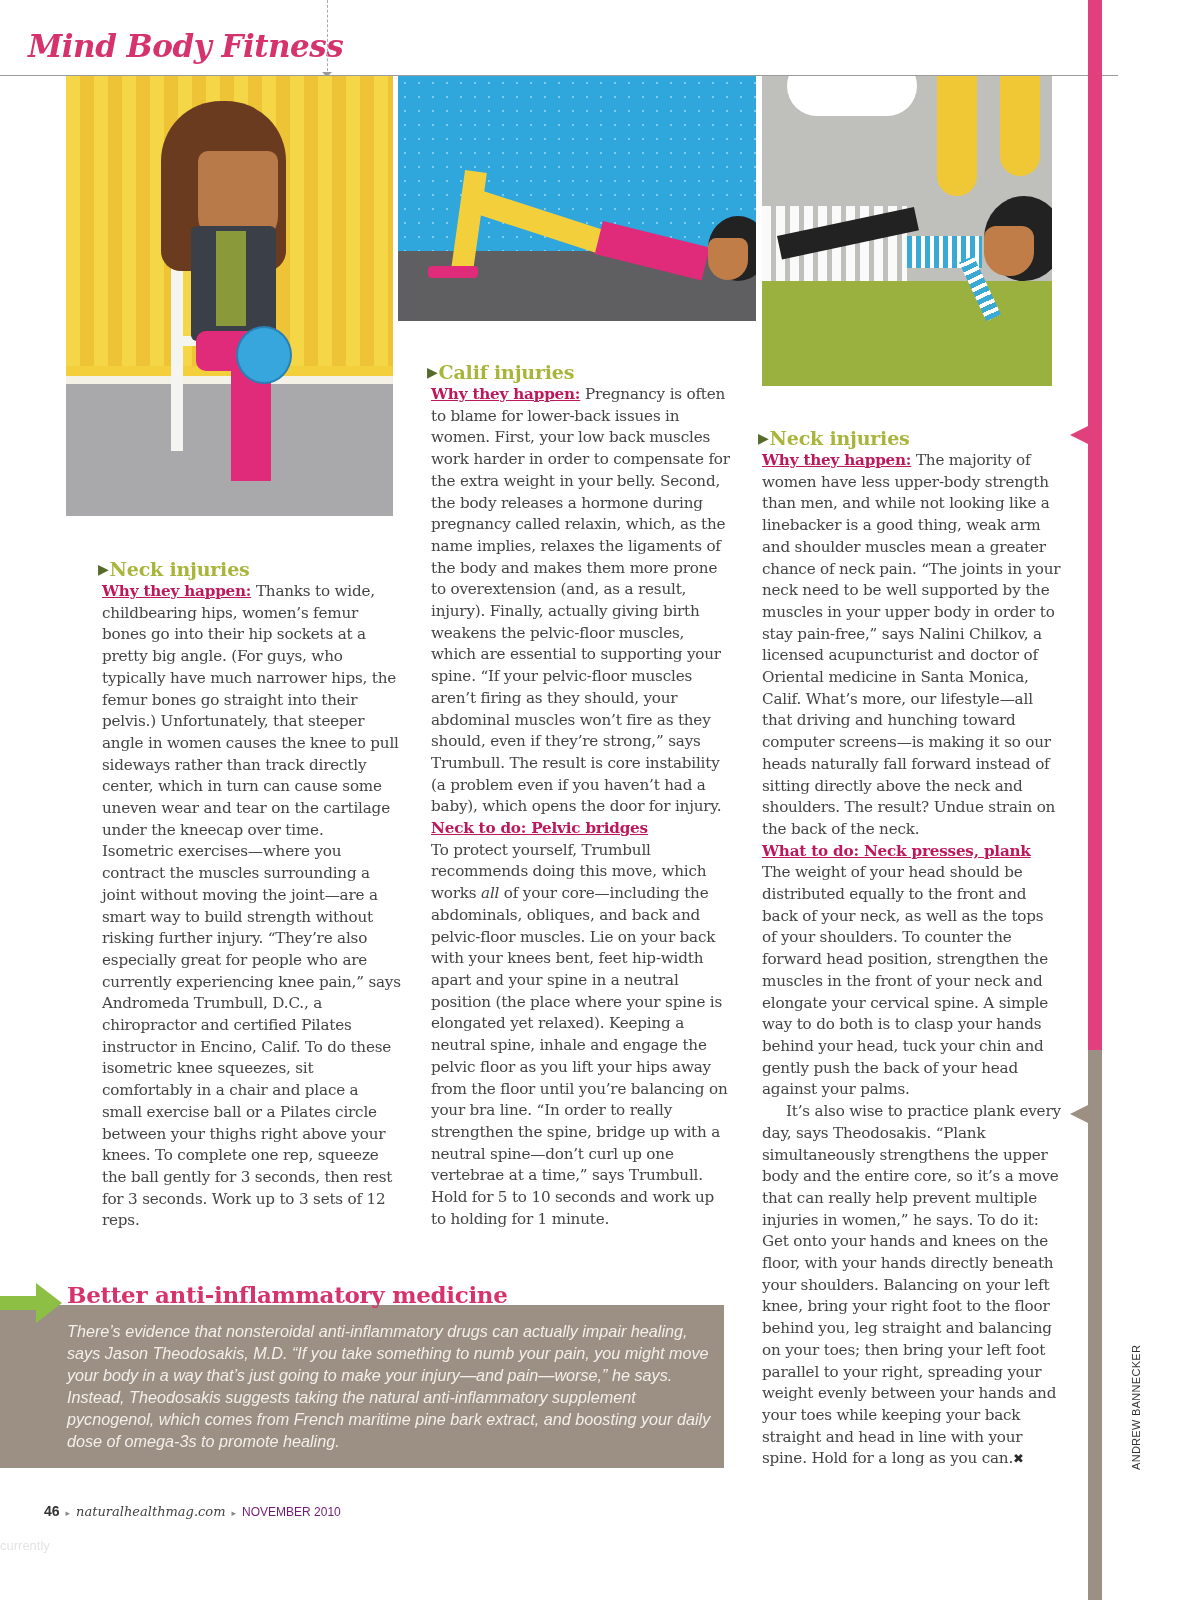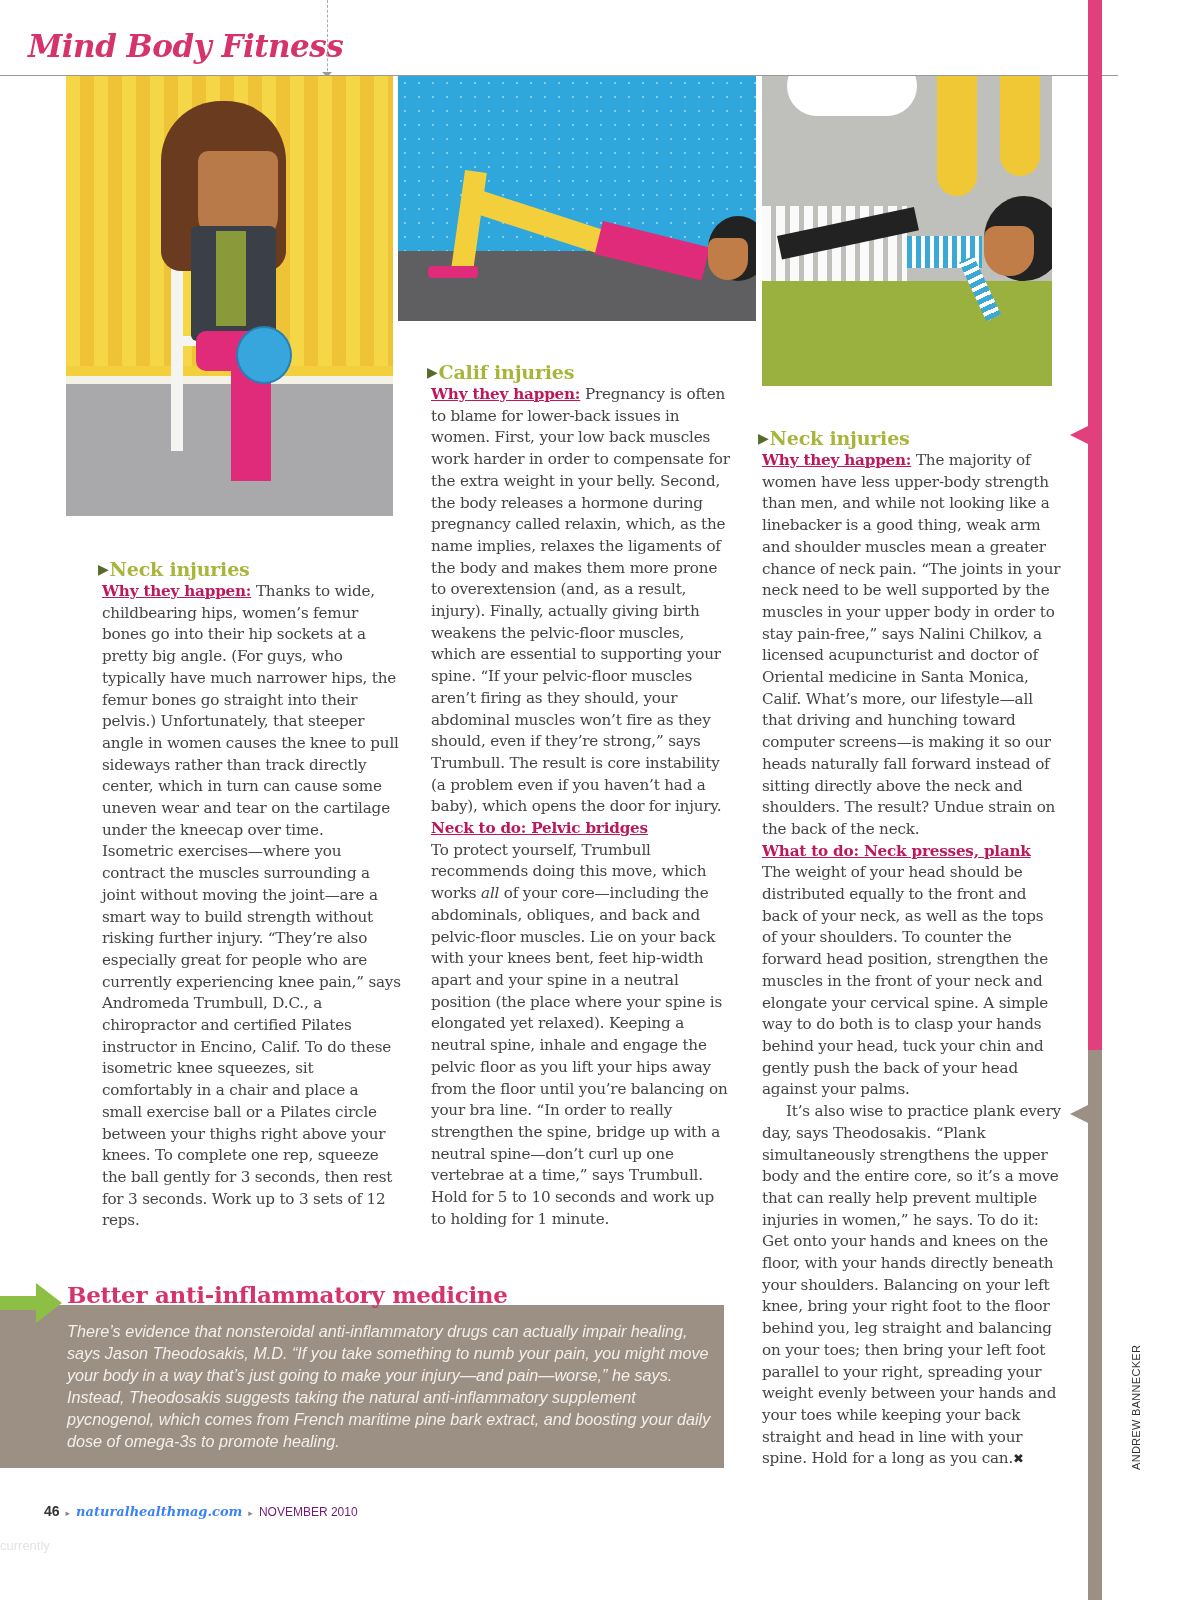--- a/index.html
+++ b/index.html
@@ -71,21 +71,21 @@
   }
   .box-text {
     position:absolute; left:67px; top:1320px; width:650px;
     font-family:"Liberation Sans", sans-serif; font-size:16.2px; line-height:22px; color:#f3efea;font-style:italic;
   }
 
   
   .footer { position:absolute; left:32px; top:1503px; display:flex; align-items:baseline; gap:6px;margin-left:12px; }
   .footer .pg { font-family:"Liberation Sans", sans-serif; font-weight:bold; font-size:14px; color:#333; }
   .footer .sep { font-size:9px; color:#888; }
-  .footer .site { font-family:"DejaVu Serif", serif; font-weight:bold; font-style:italic; font-size:13px; color:#3b82f6; }
+  .footer .site { font-family:"DejaVu Serif", serif; font-weight:normal; font-style:italic; font-size:13px; color:#404040; }
   .footer .date { font-family:"Liberation Sans", sans-serif; font-size:12px; color:#701a75; }
   .watermark { position:absolute; left:0; top:1538px; font-family:"Liberation Sans", sans-serif; font-size:13px; color:#e4e4e4; }
 </style>
 </head>
 <body>
 
 <div class="header-title">Mind Body Fitness</div>
 <div class="header-rule"></div>
 <div class="header-dash"></div>
 <div class="header-notch"></div>

